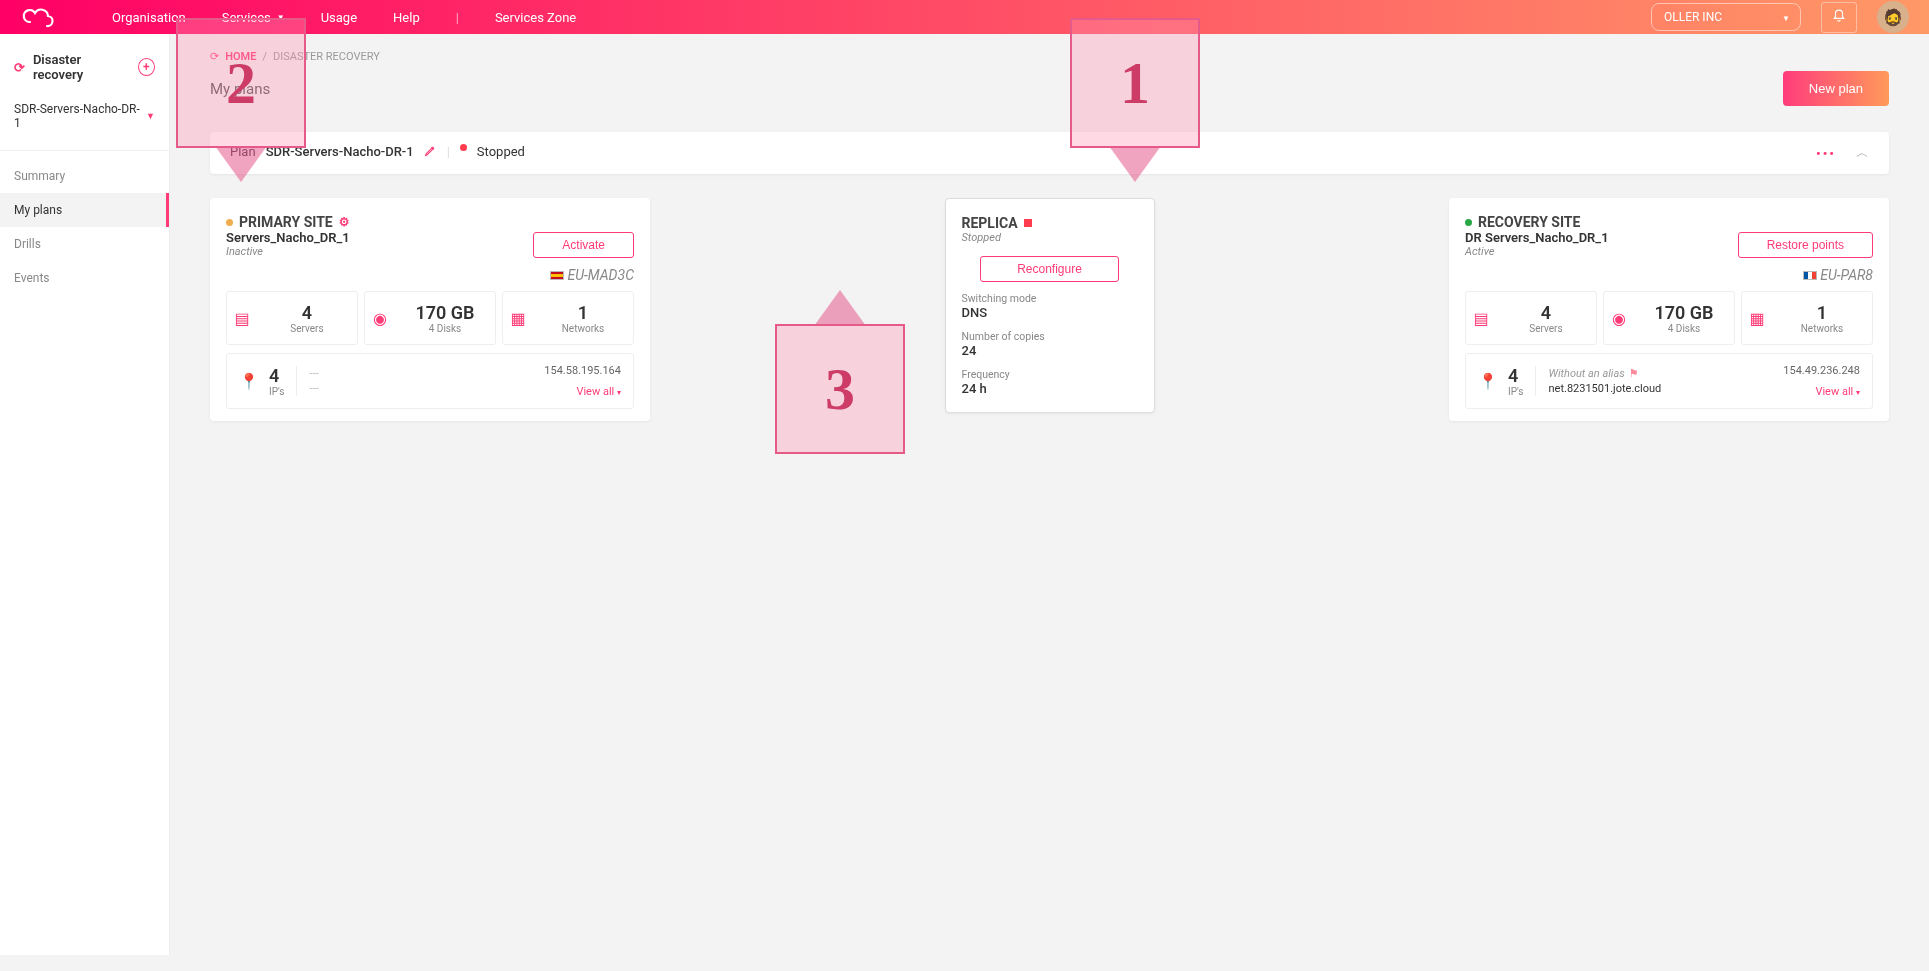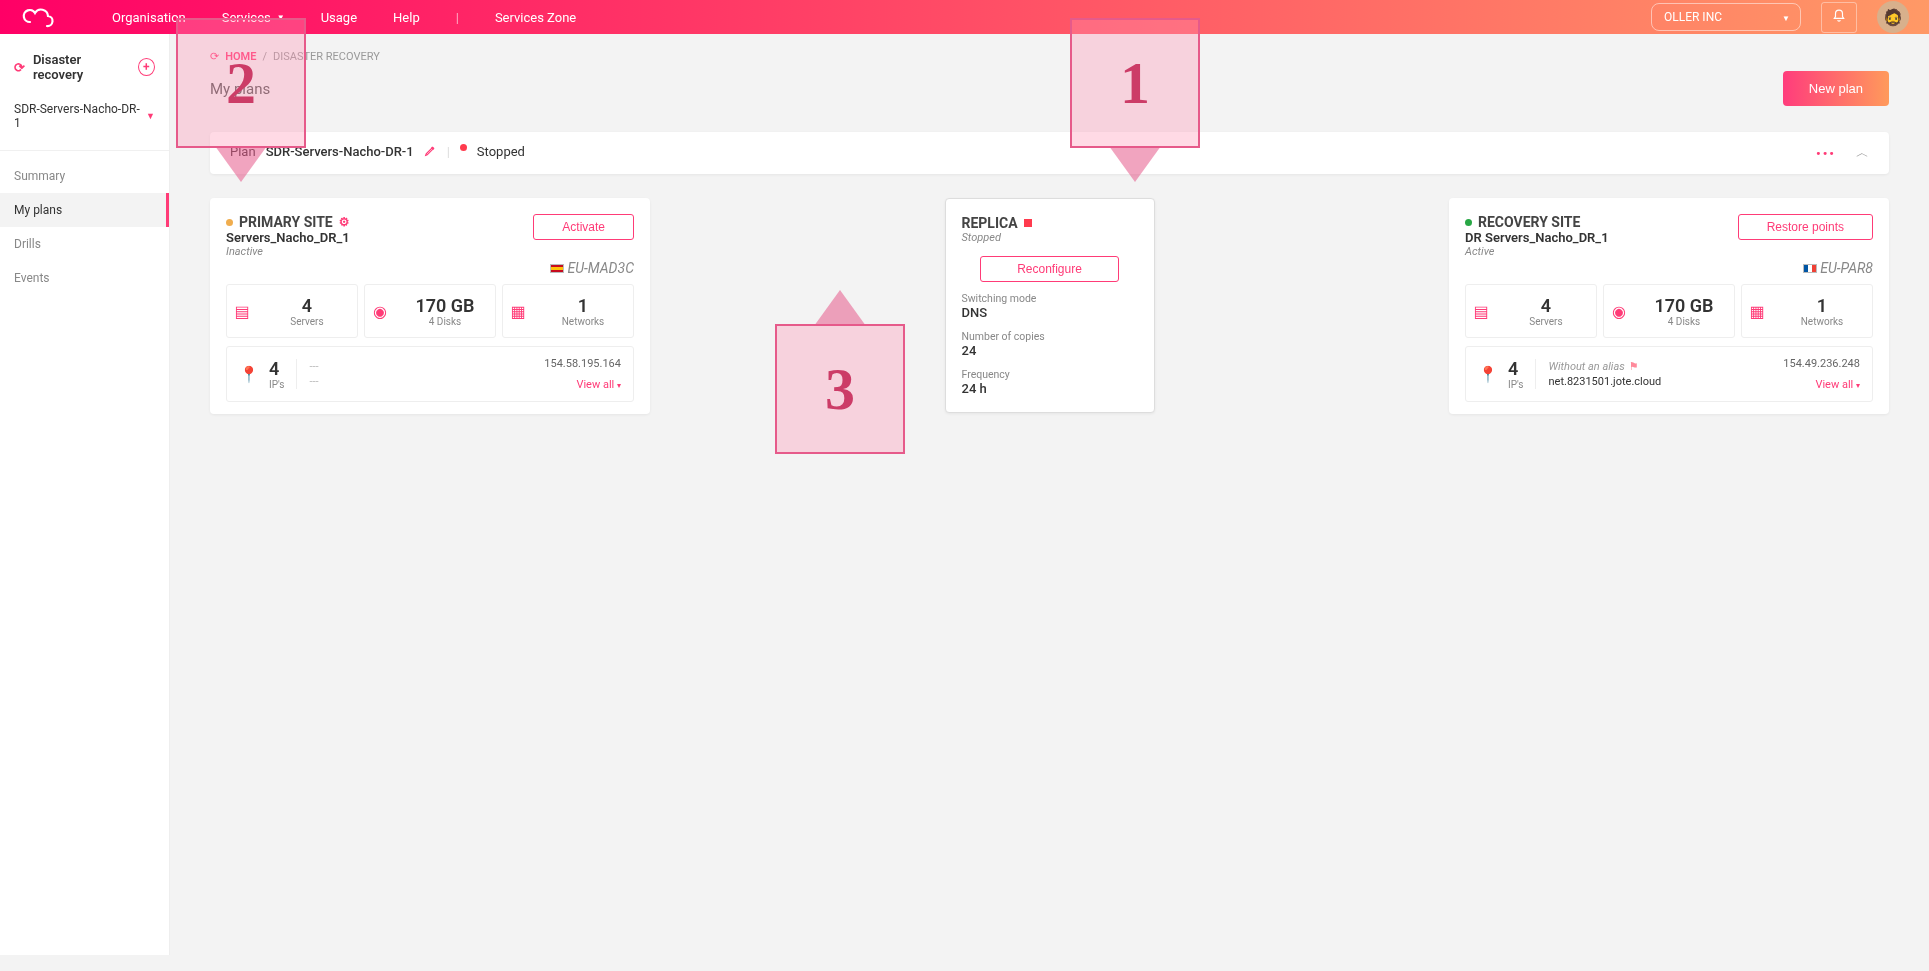--- a/index.html
+++ b/index.html
@@ -55,21 +55,21 @@
   .plan-actions { margin-left:auto; display:flex; align-items:center; gap:20px;}
   .dots { color:#ff3b77; font-weight:bold; letter-spacing:2px; cursor:pointer;}
   .chevron-up { color:#999; cursor:pointer;}
 
   
   .sites-row { display:flex; gap: 30px; align-items:flex-start; }
   .site-card { background:white; border-radius:4px; width: 440px; padding: 16px 16px 12px; box-shadow:0 1px 3px rgba(0,0,0,.06);}
   .replica-card { background:white; border:1px solid #ddd; border-radius:4px; width: 210px; padding: 16px; box-shadow:0 1px 3px rgba(0,0,0,.06); margin-left:auto; margin-right:auto;}
   .sites-middle { flex:1; display:flex; justify-content:center;}
 
-  .site-head { display:flex; align-items:flex-start; justify-content:space-between; margin-bottom:2px;}
+  .site-head { display:flex; align-items:flex-end; justify-content:space-between; margin-bottom:9px;}
   .site-title { font-size:14px; font-weight:700; color:#444; display:flex; align-items:center; gap:6px;}
   .dot-yellow { width:7px;height:7px;border-radius:50%;background:#f0ad4e;display:inline-block;}
   .dot-green{ width:7px;height:7px;border-radius:50%;background:#28a745;display:inline-block;}
   .gear-icon { color:#ff3b77; font-size:12px; cursor:pointer;}
   .outline-btn { border:1px solid #ff3b77; color:#ff3b77; background:white; padding: 5px 28px; border-radius:3px; font-size:12px; cursor:pointer;}
   .outline-btn-wide { padding: 5px 36px;}
   .site-sub { font-weight:600; font-size:13px; color:#333;}
   .site-state { font-size:11px; color:#888; font-style:italic;}
   .region { text-align:right; font-size:14px; color:#888; font-style:italic; margin-bottom:8px;}
   .flag { display:inline-block; width:14px;height:9px; background:#ffc107; position:relative; border:0.5px solid #bbb;}

